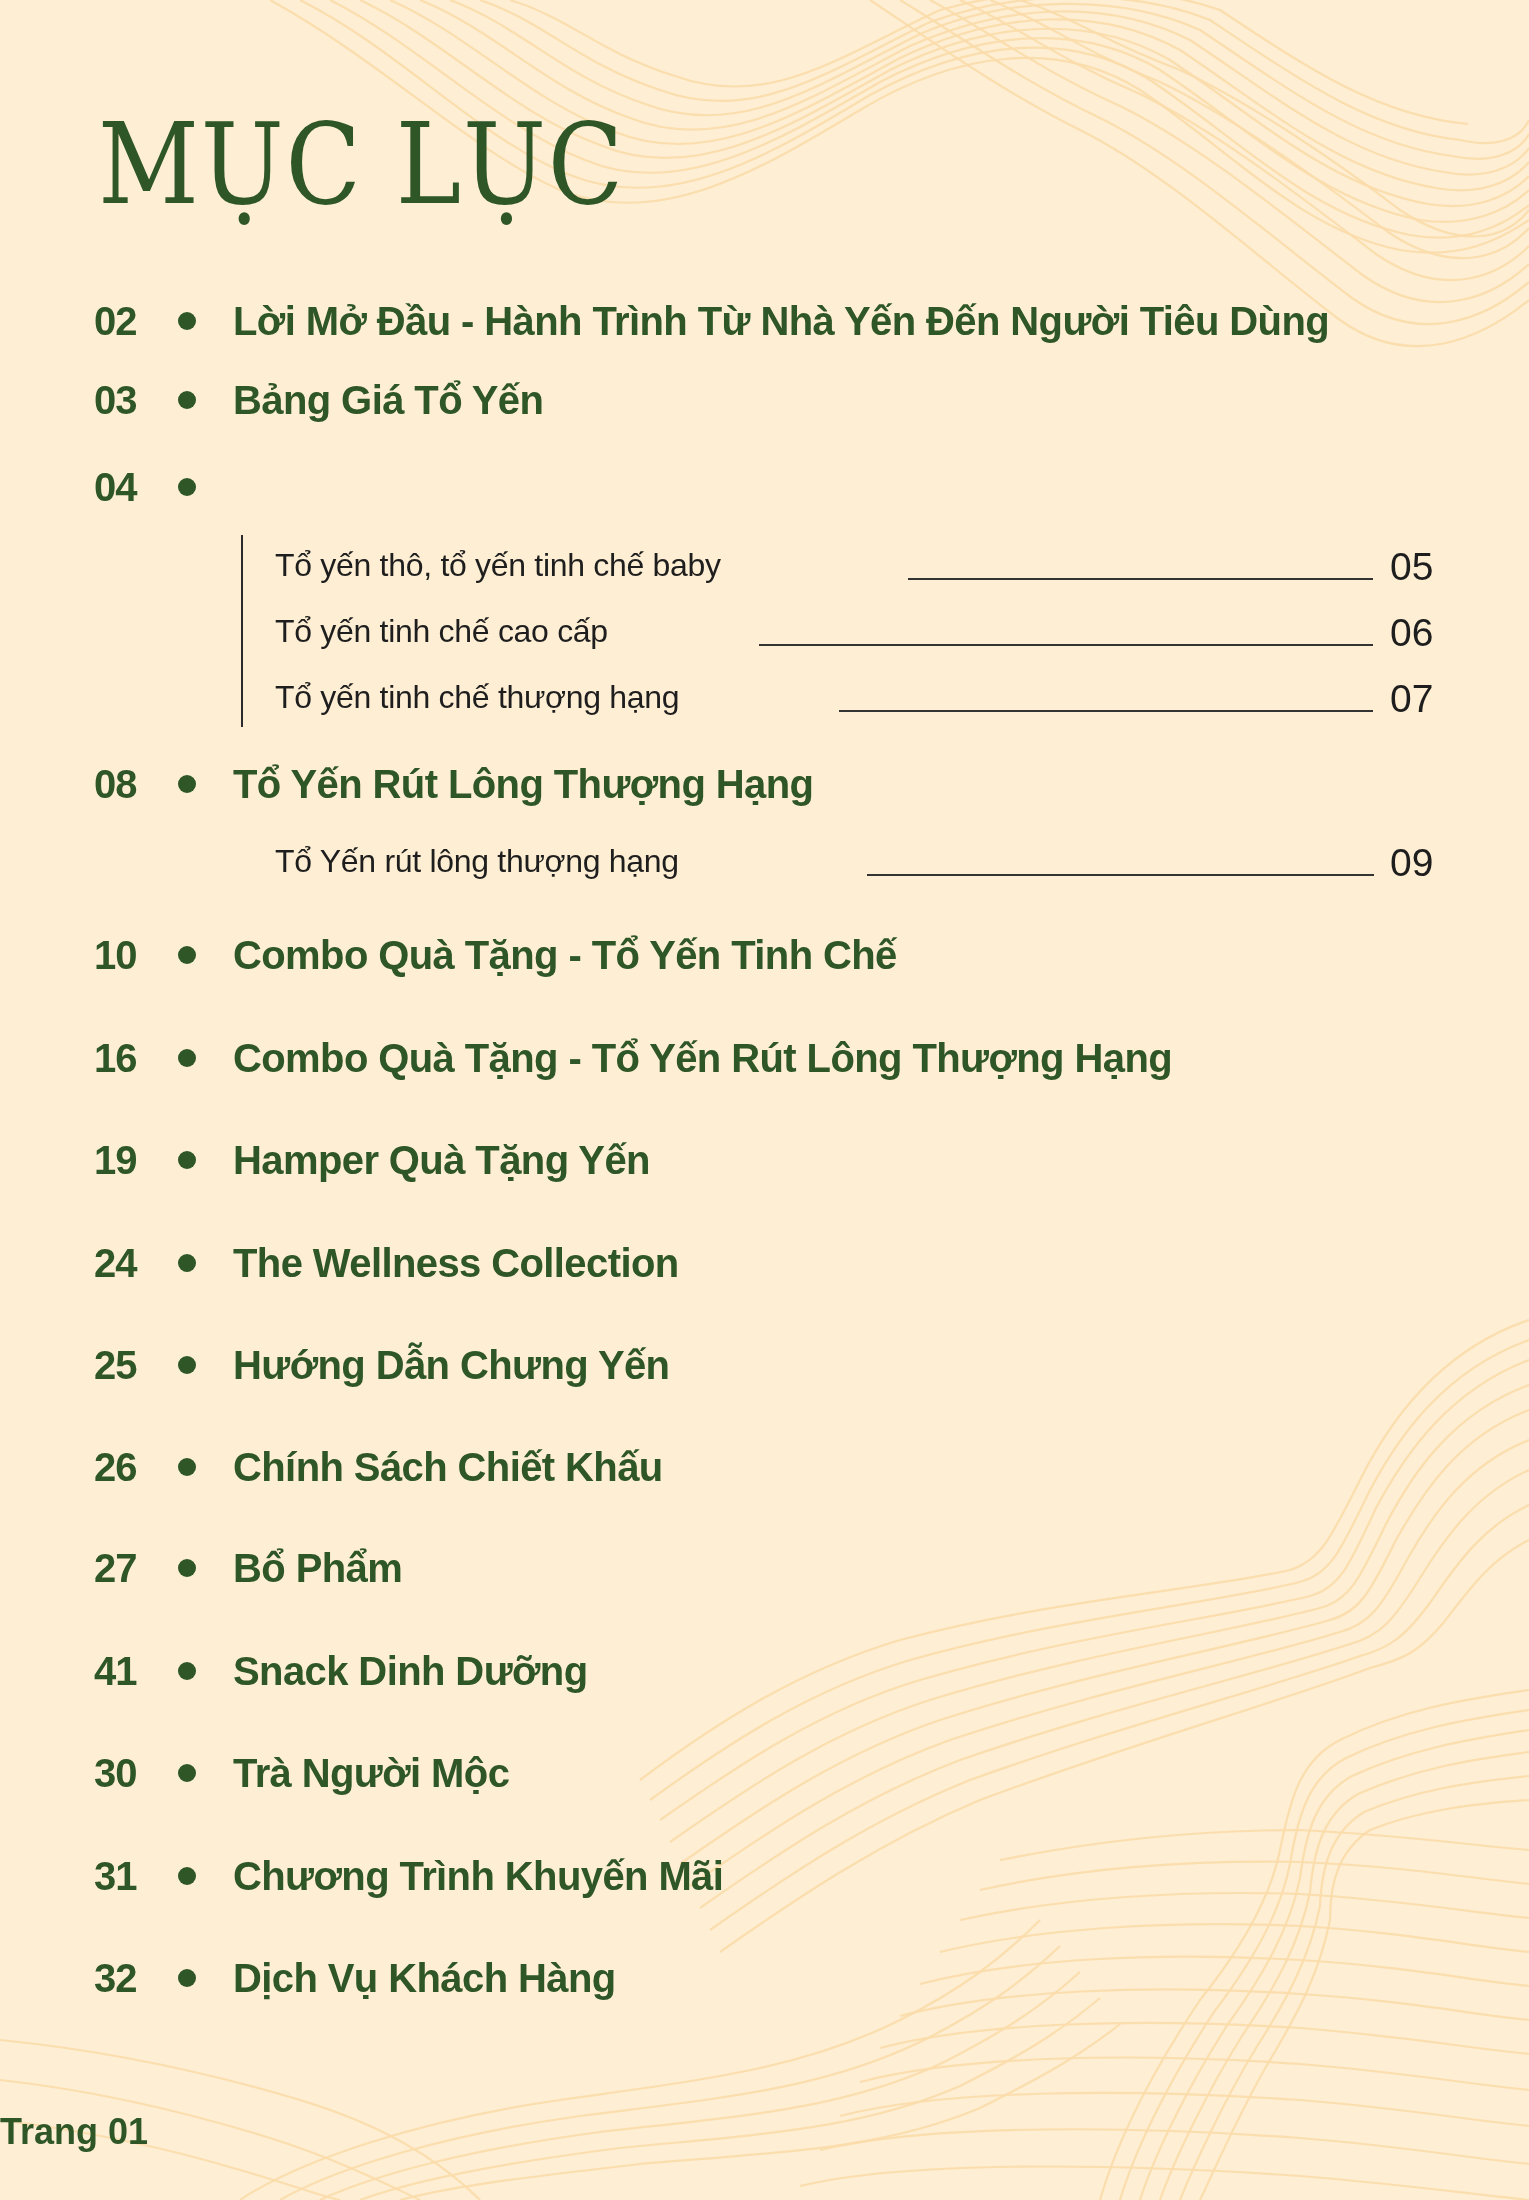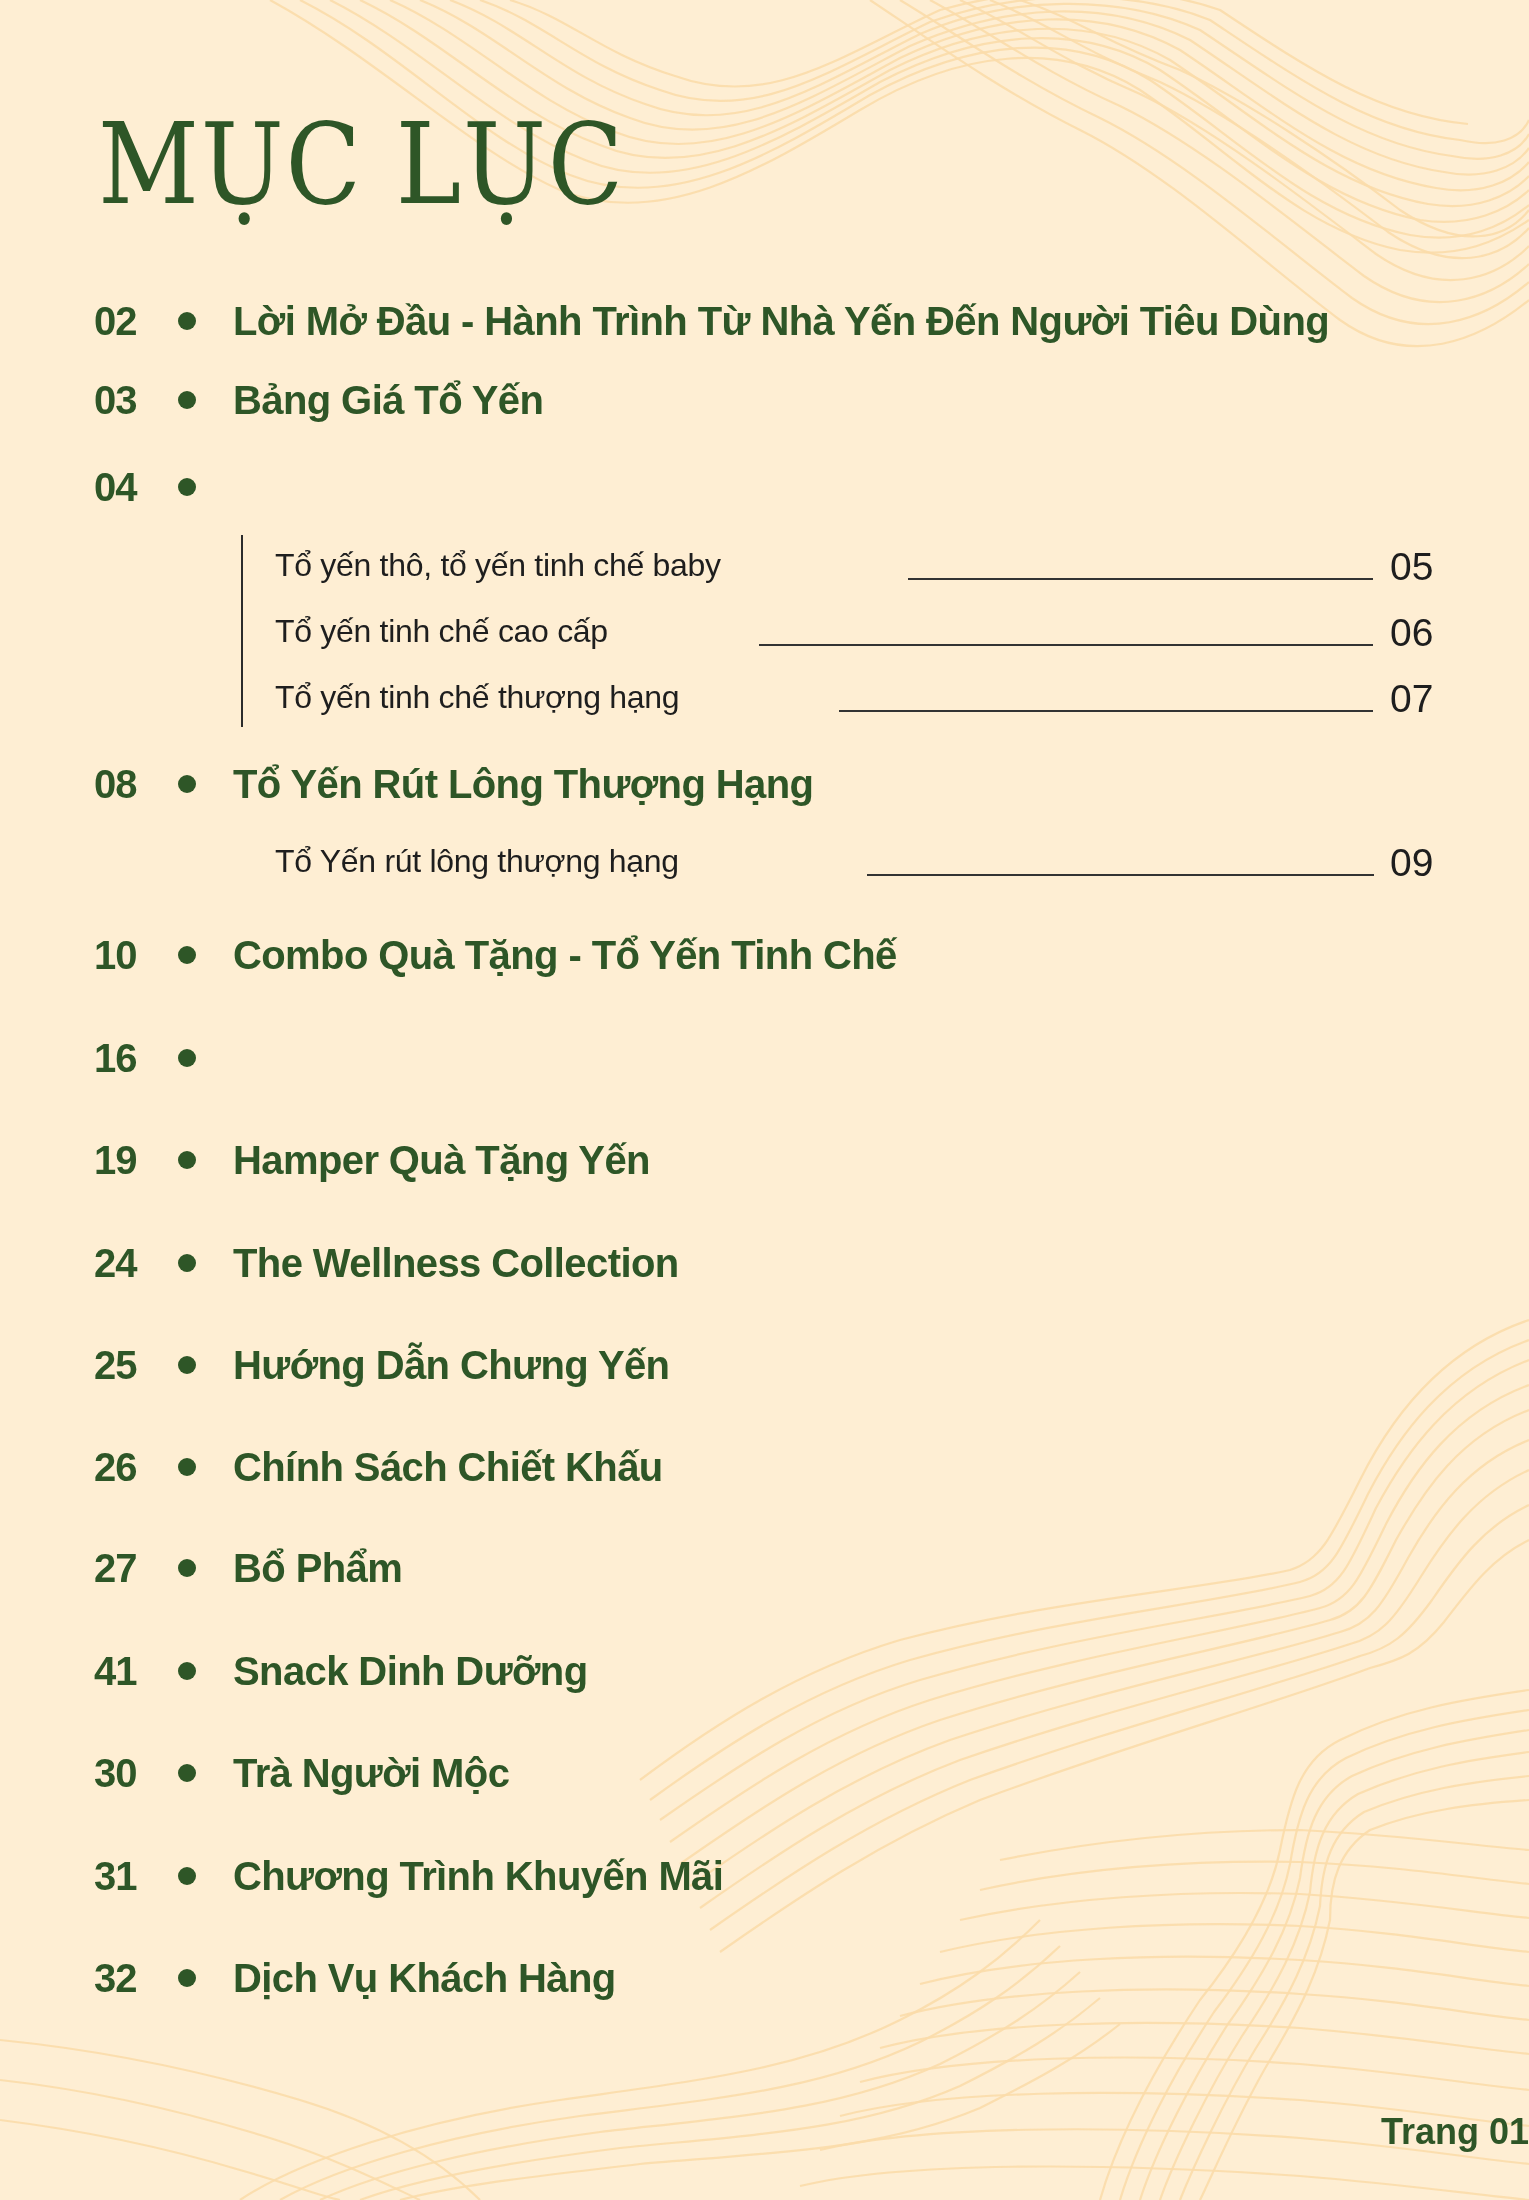--- a/index.html
+++ b/index.html
@@ -54,21 +54,21 @@
     position: absolute; left: 1390px; top: 2px; line-height: 50px;
     font-size: 39px; color: #1e1e1e;
   }
 
   .vbar {
     position: absolute; left: 241px; top: 535px; width: 2px; height: 192px;
     background: #2b2b2b;
   }
 
   .footer {
-    position: absolute; left: 0; width: 1529px; top: 2110px; text-align: right;
+    position: absolute; left: 0; width: 1529px; top: 2110px; text-align: left;
     font-size: 36px; font-weight: bold; color: #2e5627; line-height: 44px;
   }
 </style>
 </head>
 <body>
 
 <svg class="bg-art" viewBox="0 0 1529 2200" xmlns="http://www.w3.org/2000/svg">
   <g id="top-waves">
     <path d="M270 0 C 380 60, 470 150, 560 190 C 660 230, 760 170, 860 110 C 960 50, 1060 40, 1140 90 C 1230 150, 1300 230, 1400 250 C 1460 260, 1500 240, 1529 220"></path>
     <path d="M300 0 C 400 50, 480 140, 570 175 C 670 215, 770 155, 870 95 C 970 40, 1070 30, 1150 80 C 1240 140, 1310 215, 1410 235 C 1465 245, 1505 225, 1529 205"></path>
@@ -172,20 +172,21 @@
 </div>
 
 <div class="entry" style="top:930px">
   <span class="num">10</span>
   <span class="bullet"></span>
   <span class="label">Combo Quà Tặng - Tổ Yến Tinh Chế</span>
 </div>
 <div class="entry" style="top:1033px">
   <span class="num">16</span>
   <span class="bullet"></span>
+  <span class="label">Combo Quà Tặng - Tổ Yến Rút Lông Thượng Hạng</span>
 </div>
 <div class="entry" style="top:1135px">
   <span class="num">19</span>
   <span class="bullet"></span>
   <span class="label">Hamper Quà Tặng Yến</span>
 </div>
 <div class="entry" style="top:1238px">
   <span class="num">24</span>
   <span class="bullet"></span>
   <span class="label">The Wellness Collection</span>

